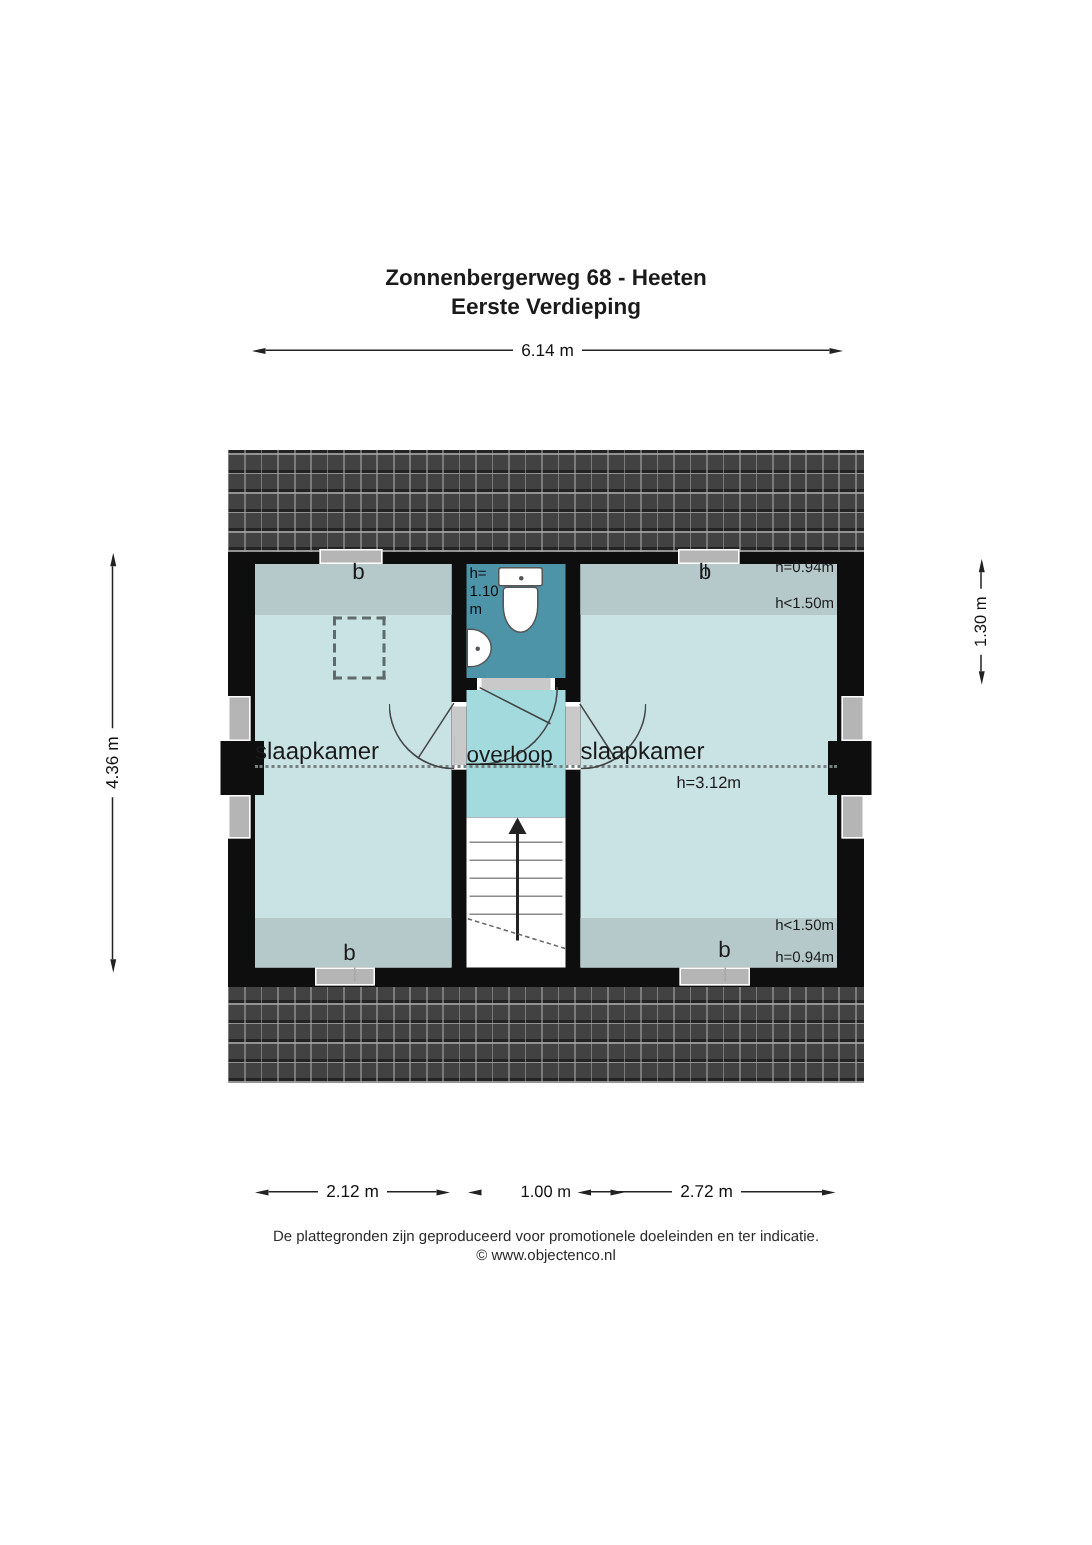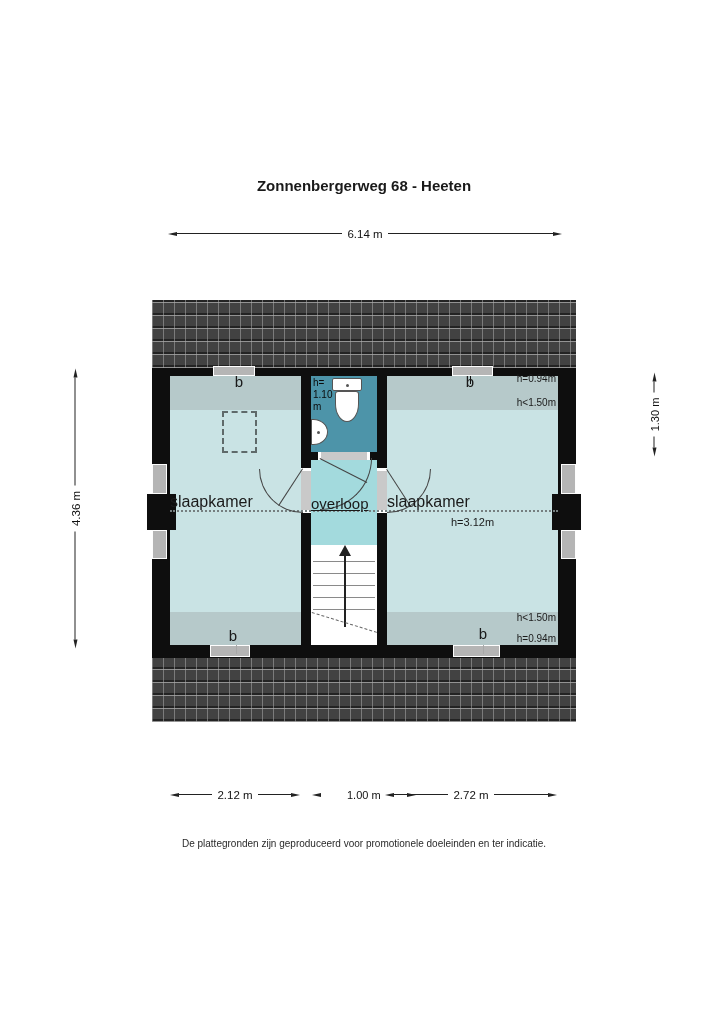--- a/index.html
+++ b/index.html
@@ -62,29 +62,30 @@
   .arc-bl{border-left-width:1.2px;border-bottom-width:1.2px;border-bottom-left-radius:100% 100%;}
   .arc-br{border-right-width:1.2px;border-bottom-width:1.2px;border-bottom-right-radius:100% 100%;}
   .leaf{height:0;border-top:1.2px solid #444;transform-origin:0 0;}
 
   .fixture{background:#fff;border:1px solid #555;}
   .dot{position:absolute;width:3px;height:3px;border-radius:50%;background:#555;}
 
   .tick{width:1px;background:#111;}
   .tick.light{background:#a8a8a8;}
 
-  .footer{left:0;width:728px;text-align:center;font-size:10px;line-height:13px;color:#2a2a2a;margin-top:19px;}
+  .footer{left:0;width:728px;text-align:center;font-size:10px;line-height:13px;color:#2a2a2a;}
 </style>
 </head>
 <body>
 
 <div class="canvas">
 
   <div class="abs title-block">
     <div>Zonnenbergerweg 68 - Heeten</div>
+    <div>Eerste Verdieping</div>
   </div>
 
   <div class="abs dim" style="left:168px;top:227px;width:394px;">
     <span class="ah-l"></span>
     <span class="seg"></span>
     <span class="lbl">6.14 m</span>
     <span class="seg"></span>
     <span class="ah-r"></span>
   </div>
 
@@ -207,15 +208,16 @@
   <div class="abs dim" style="left:385px;top:788px;width:172px;">
     <span class="ah-l"></span>
     <span class="seg"></span>
     <span class="lbl">2.72 m</span>
     <span class="seg"></span>
     <span class="ah-r"></span>
   </div>
 
   <div class="abs footer" style="top:818px;">
     <div>De plattegronden zijn geproduceerd voor promotionele doeleinden en ter indicatie.</div>
+    <div>© www.objectenco.nl</div>
   </div>
 
 </div>
 
 </body></html>

